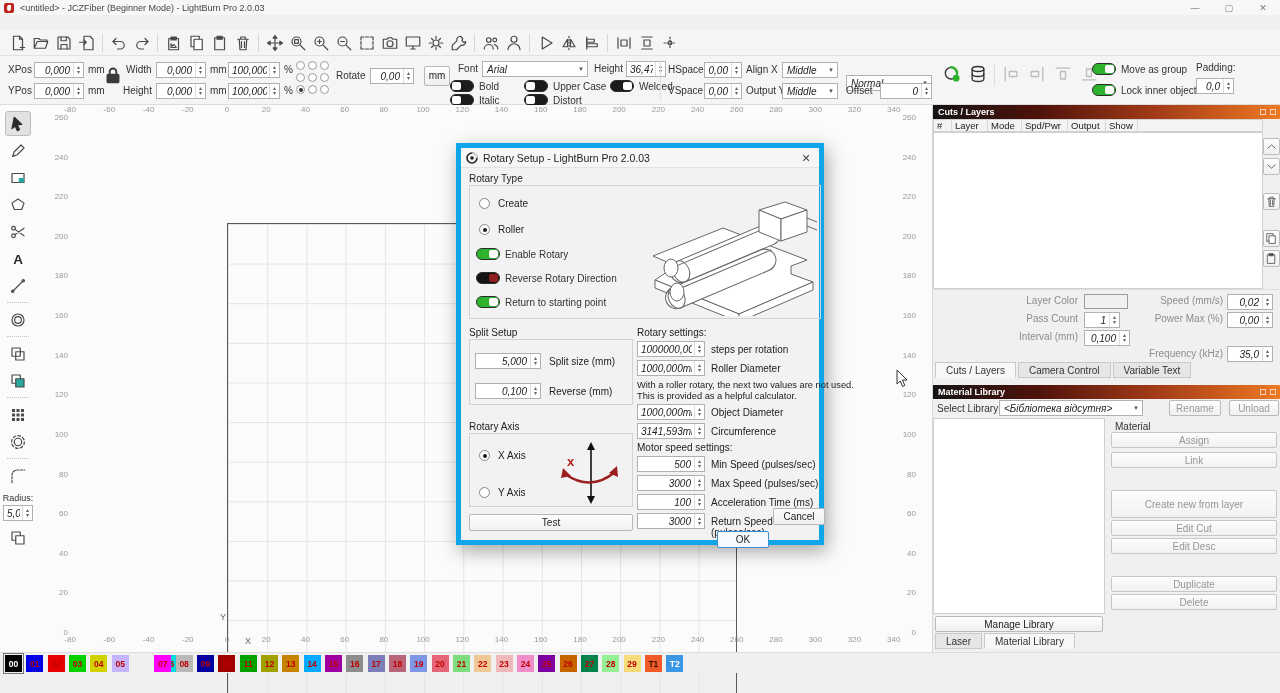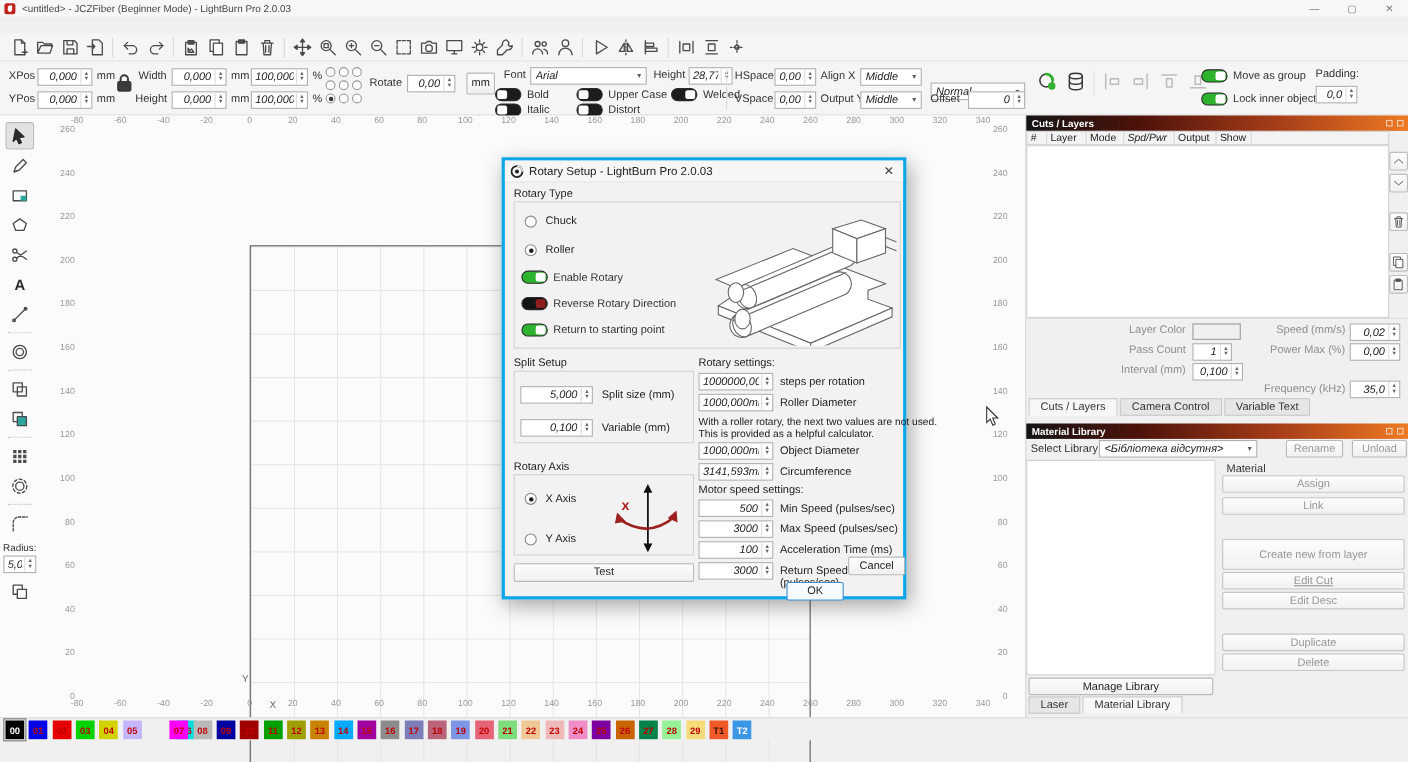--- a/index.html
+++ b/index.html
@@ -47,21 +47,21 @@
   .radius-lbl{font-size:9px;color:#333;margin-top:4px}
   
   .canvas{left:0;top:105px;width:932px;height:547px;background:#fbfbfb}
   .workspace{position:absolute;left:227px;top:118px;width:510px;height:515px;border:1px solid #5a5a5a;
     background-image:linear-gradient(to right,#e4e4e4 1px,transparent 1px),linear-gradient(to bottom,#e4e4e4 1px,transparent 1px);
     background-size:39.22px 39.62px}
   .tick{position:absolute;font-size:8px;color:#999;width:20px;text-align:center}
   .tick.side{width:28px;text-align:right}
   .axis-lbl{position:absolute;font-size:9px;color:#666}
   
-  .dialog{left:456px;top:143px;width:368px;height:402px;background:#f2f2f2;border:3px solid #0ea5e9;box-shadow:3px 6px 18px rgba(0,0,0,.35);z-index:30}
+  .dialog{left:456px;top:143px;width:368px;height:402px;background:#f2f2f2;border:5px solid #0ea5e9;box-shadow:3px 6px 18px rgba(0,0,0,.35);z-index:30}
   .dlg-title{position:absolute;left:0;top:0;width:100%;height:20px;display:flex;align-items:center;border-bottom:1px solid #e3e3e3;padding-left:5px;font-size:10.5px;color:#222;background:#f6f6f6}
   .dlg-x{margin-left:auto;width:26px;text-align:center;color:#444;font-size:11px;height:100%;line-height:20px}
   .gbox{position:absolute;border:1px solid #d2d2d2}
   .glabel{position:absolute;font-size:10px;color:#222}
   .radio{width:11px;height:11px;border:1px solid #888;border-radius:50%;background:#fff;display:inline-block;position:relative;flex:none}
   .radio.on::after{content:"";position:absolute;inset:2.5px;background:#1a1a1a;border-radius:50%}
   .radrow{position:absolute;display:flex;align-items:center;gap:8px;font-size:10px;color:#222}
   .note{position:absolute;font-size:9.3px;color:#222;white-space:nowrap}
   .btn{position:absolute;background:linear-gradient(#fdfdfd,#f0f0f0);border:1px solid #b9b9b9;border-radius:2px;font-size:10px;color:#222;display:flex;align-items:center;justify-content:center;text-align:center}
   .btn.primary{border-color:#3d8fd4;background:#f4faff}
@@ -357,21 +357,21 @@
       </span>
     <span class="mmbtn" style="left:424px;top:10px">mm</span>
 
     <span class="plabel" style="left:458px;top:5px">Font</span>
     <span class="combo" style="left:482px;top:5px;width:106px">
         <i class="v">Arial</i>
         <span class="ca">▾</span>
       </span>
     <span class="plabel" style="left:594px;top:5px">Height</span>
     <span class="spin" style="left:626px;top:5px;width:40px">
-        <i class="v">28,77</i>
+        <i class="v">36,47</i>
         <span class="sb">
           <span>▴</span>
           <span>▾</span>
         </span>
       </span>
     <span class="togrow" style="left:450px;top:23px">
         <span class="tog off">
           <i></i>
         </span>
         <span>Bold</span>
@@ -670,21 +670,21 @@
       <span>Cuts / Layers</span>
       <span class="mini">
           <b></b>
           <b></b>
         </span>
     </div>
     <div class="cuts-cols" style="left:0;top:14px;width:330px" id="cutscols">
         <span style="width: 18px;">#</span>
         <span style="width: 36px;">Layer</span>
         <span style="width: 34px;">Mode</span>
-        <span style="width: 46px; font-style: italic;">Spd/Pwr</span>
+        <span style="width: 46px;">Spd/Pwr</span>
         <span style="width: 38px;">Output</span>
         <span style="width: 32px;">Show</span>
       </div>
     <div class="whitebox" style="left:0;top:27px;width:330px;height:157px"></div>
     <div id="cutsbtns">
         <span class="sidebtn" style="left: 330px; top: 33px;">
           <svg viewBox="0 0 24 24" width="13" height="13" fill="none" stroke="#555" stroke-width="1.6" stroke-linecap="round" stroke-linejoin="round">
             <path d="M5 15l7-6 7 6"></path>
           </svg>
         </span>
@@ -774,21 +774,21 @@
         <span class="ca">▾</span>
       </span>
     <span class="btn disabled" style="left:236px;top:295px;width:52px;height:16px">Rename</span>
     <span class="btn disabled" style="left:296px;top:295px;width:50px;height:16px">Unload</span>
     <div class="whitebox" style="left:0;top:313px;width:172px;height:196px"></div>
     <span class="plabel" style="left:182px;top:314px">Material</span>
     <div id="matbtns">
         <span class="mat-btn" style="left: 178px; width: 166px; top: 327px; height: 16px;">Assign</span>
         <span class="mat-btn" style="left: 178px; width: 166px; top: 347px; height: 16px;">Link</span>
         <span class="mat-btn" style="left: 178px; width: 166px; top: 385px; height: 28px;">Create new from layer</span>
-        <span class="mat-btn" style="left: 178px; width: 166px; top: 415px; height: 16px; text-decoration: underline;">Edit Cut</span>
+        <span class="mat-btn" style="left: 178px; width: 166px; top: 415px; height: 16px;">Edit Cut</span>
         <span class="mat-btn" style="left: 178px; width: 166px; top: 433px; height: 16px;">Edit Desc</span>
         <span class="mat-btn" style="left: 178px; width: 166px; top: 471px; height: 16px;">Duplicate</span>
         <span class="mat-btn" style="left: 178px; width: 166px; top: 489px; height: 16px;">Delete</span>
       </div>
     <span class="btn" style="left:2px;top:511px;width:168px;height:16px">Manage Library</span>
     <div class="tabs" style="left:2px;top:528px" id="mattabs">
         <span class="tab">Laser</span>
         <span class="tab active">Material Library</span>
       </div>
   </div>
@@ -800,21 +800,21 @@
           <circle cx="6" cy="6" r="1.8" fill="#222"></circle>
           <path d="M6 1a5 5 0 0 1 5 5" stroke="#fff" stroke-width="1.2" fill="none"></path>
         </svg>
       <span>Rotary Setup - LightBurn Pro 2.0.03</span>
       <span class="dlg-x">✕</span>
     </div>
     <span class="glabel" style="left:8px;top:25px">Rotary Type</span>
     <div class="gbox" style="left:8px;top:37px;width:352px;height:134px"></div>
     <span class="radrow" style="left:18px;top:50px">
         <span class="radio"></span>
-        <span>Chuck</span>
+        <span>Create</span>
       </span>
     <span class="radrow" style="left:18px;top:76px">
         <span class="radio on"></span>
         <span>Roller</span>
       </span>
     <span class="togrow" style="left:15px;top:99px">
         <span class="tog on">
           <i></i>
         </span>
         <span>Enable Rotary</span>
@@ -862,21 +862,21 @@
         </span>
       </span>
     <span class="glabel" style="left:88px;top:208px">Split size (mm)</span>
     <span class="spin" style="left:14px;top:235px;width:66px">
         <i class="v">0,100</i>
         <span class="sb">
           <span>▴</span>
           <span>▾</span>
         </span>
       </span>
-    <span class="glabel" style="left:88px;top:238px">Variable (mm)</span>
+    <span class="glabel" style="left:88px;top:238px">Reverse (mm)</span>
     <span class="glabel" style="left:8px;top:273px">Rotary Axis</span>
     <div class="gbox" style="left:8px;top:285px;width:164px;height:74px"></div>
     <span class="radrow" style="left:18px;top:302px">
         <span class="radio on"></span>
         <span>X Axis</span>
       </span>
     <span class="radrow" style="left:18px;top:339px">
         <span class="radio"></span>
         <span>Y Axis</span>
       </span>

